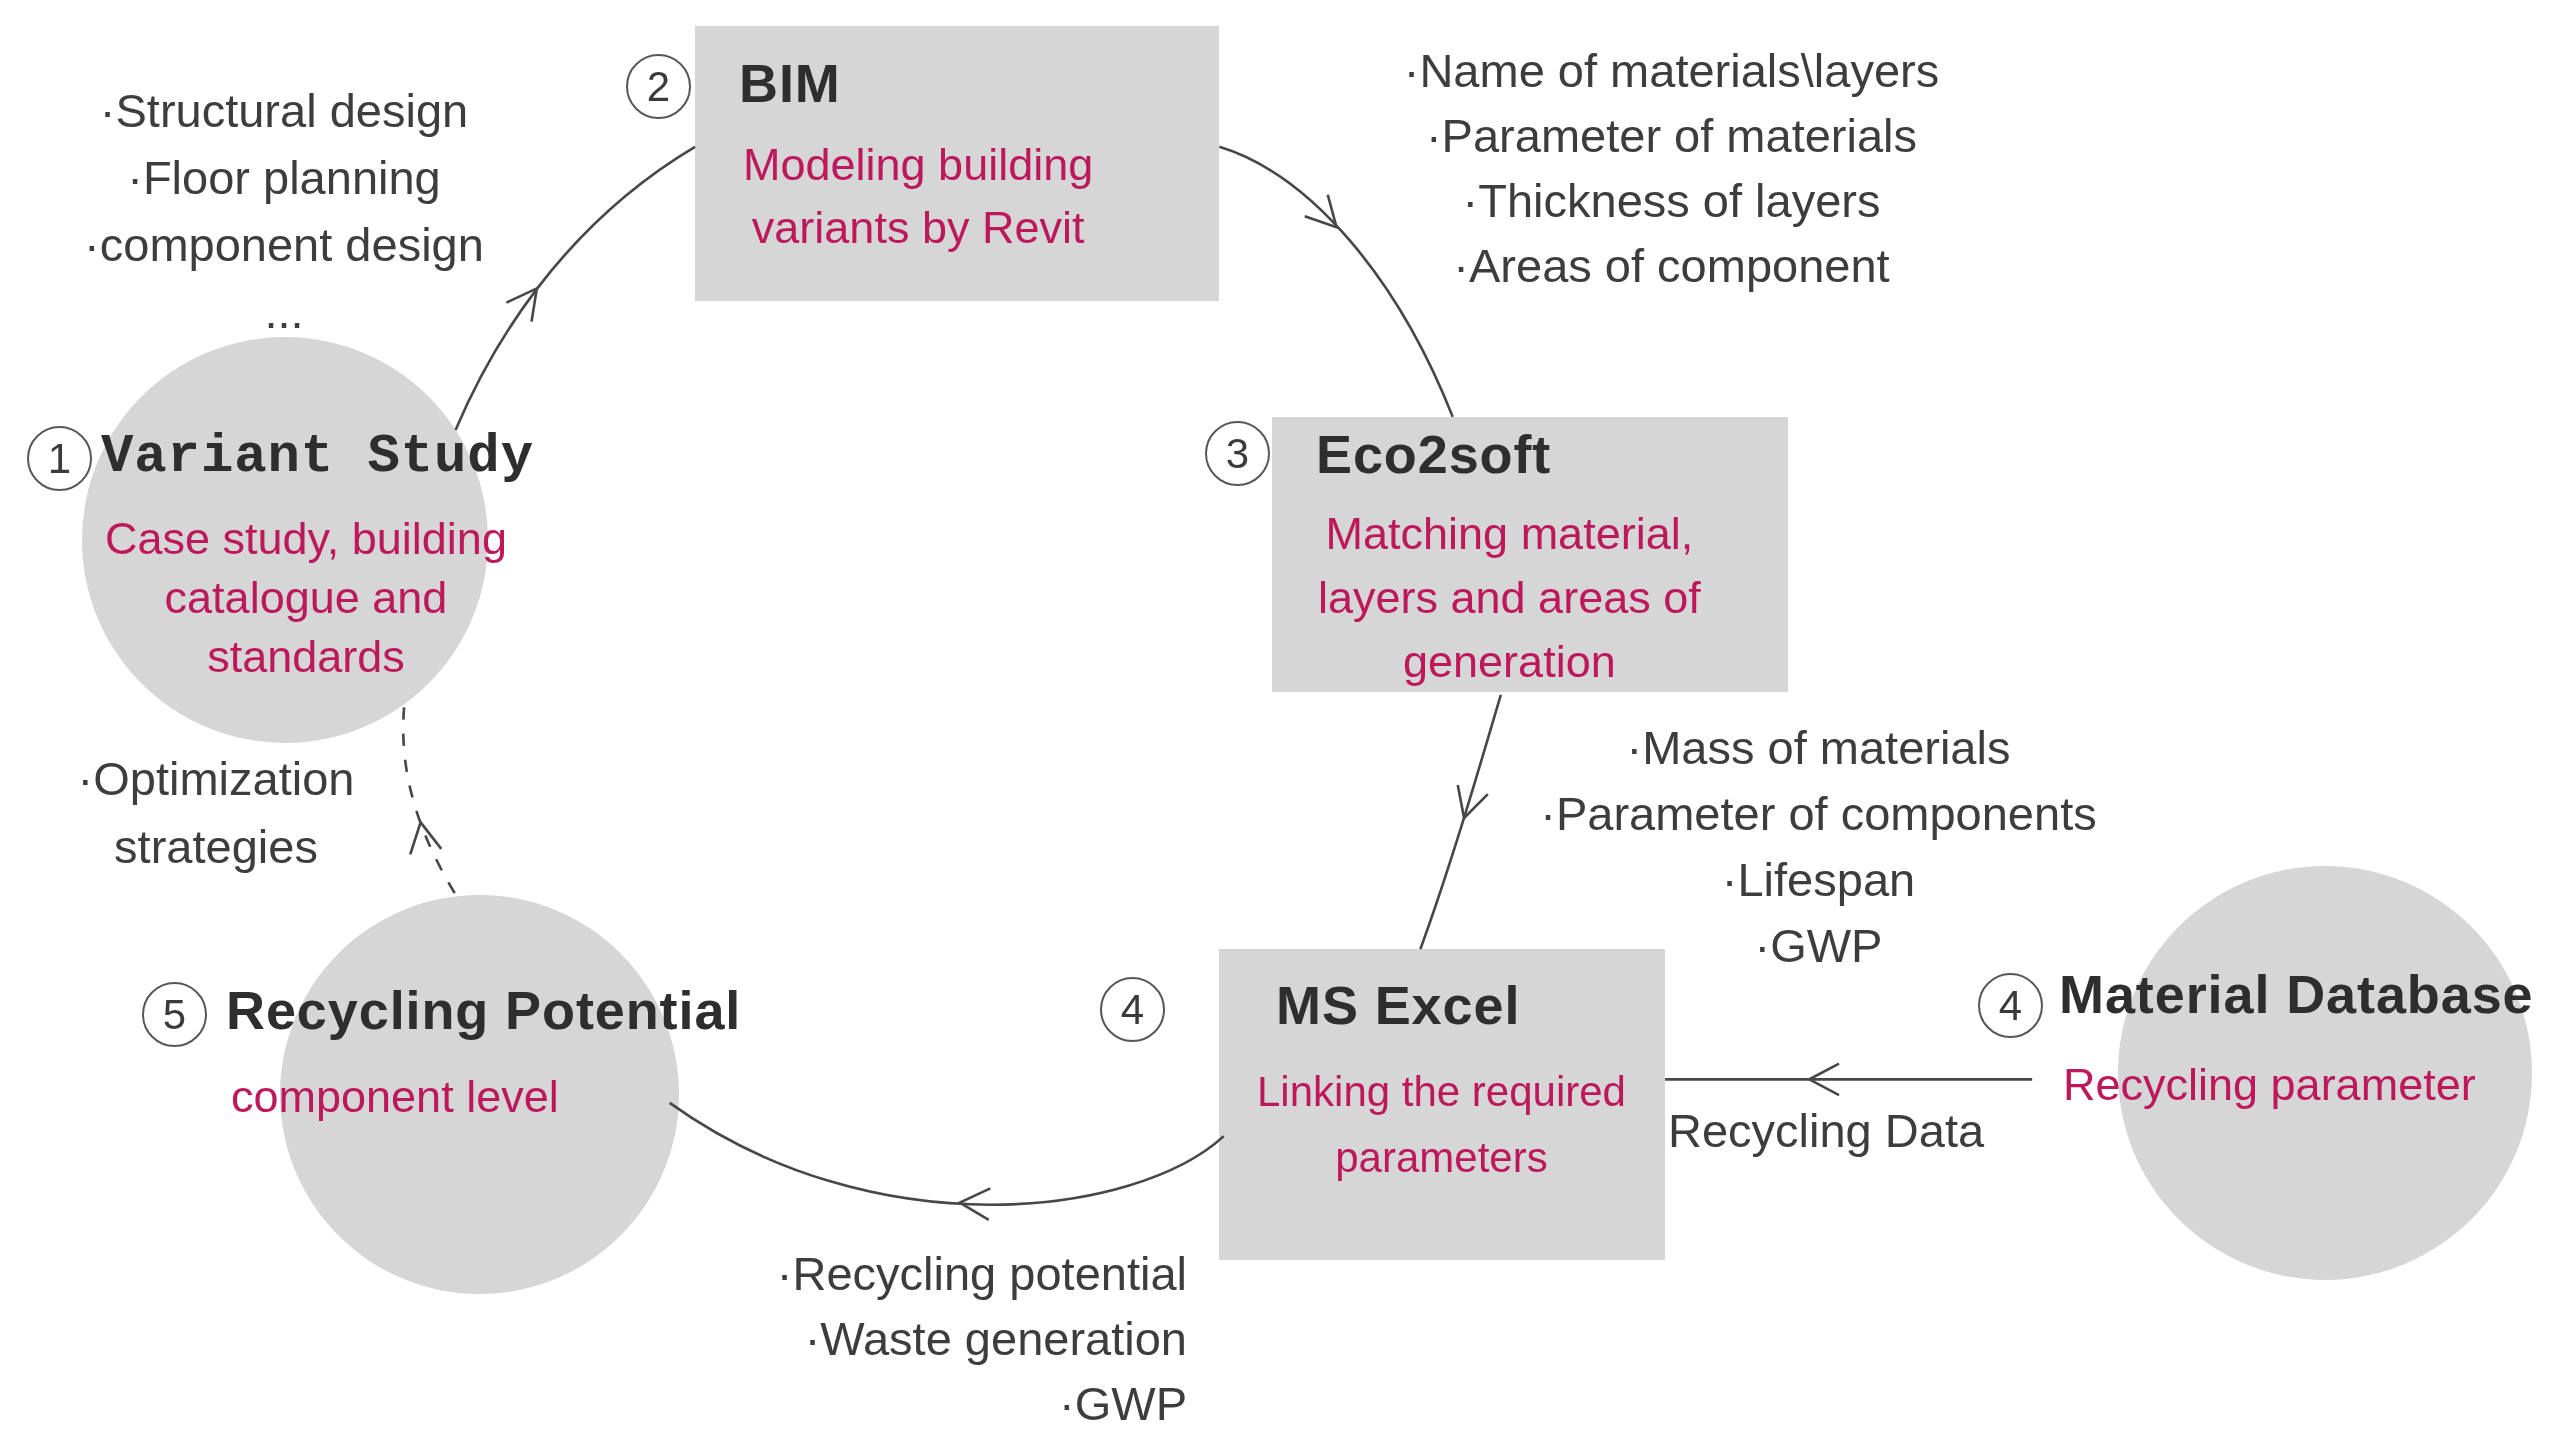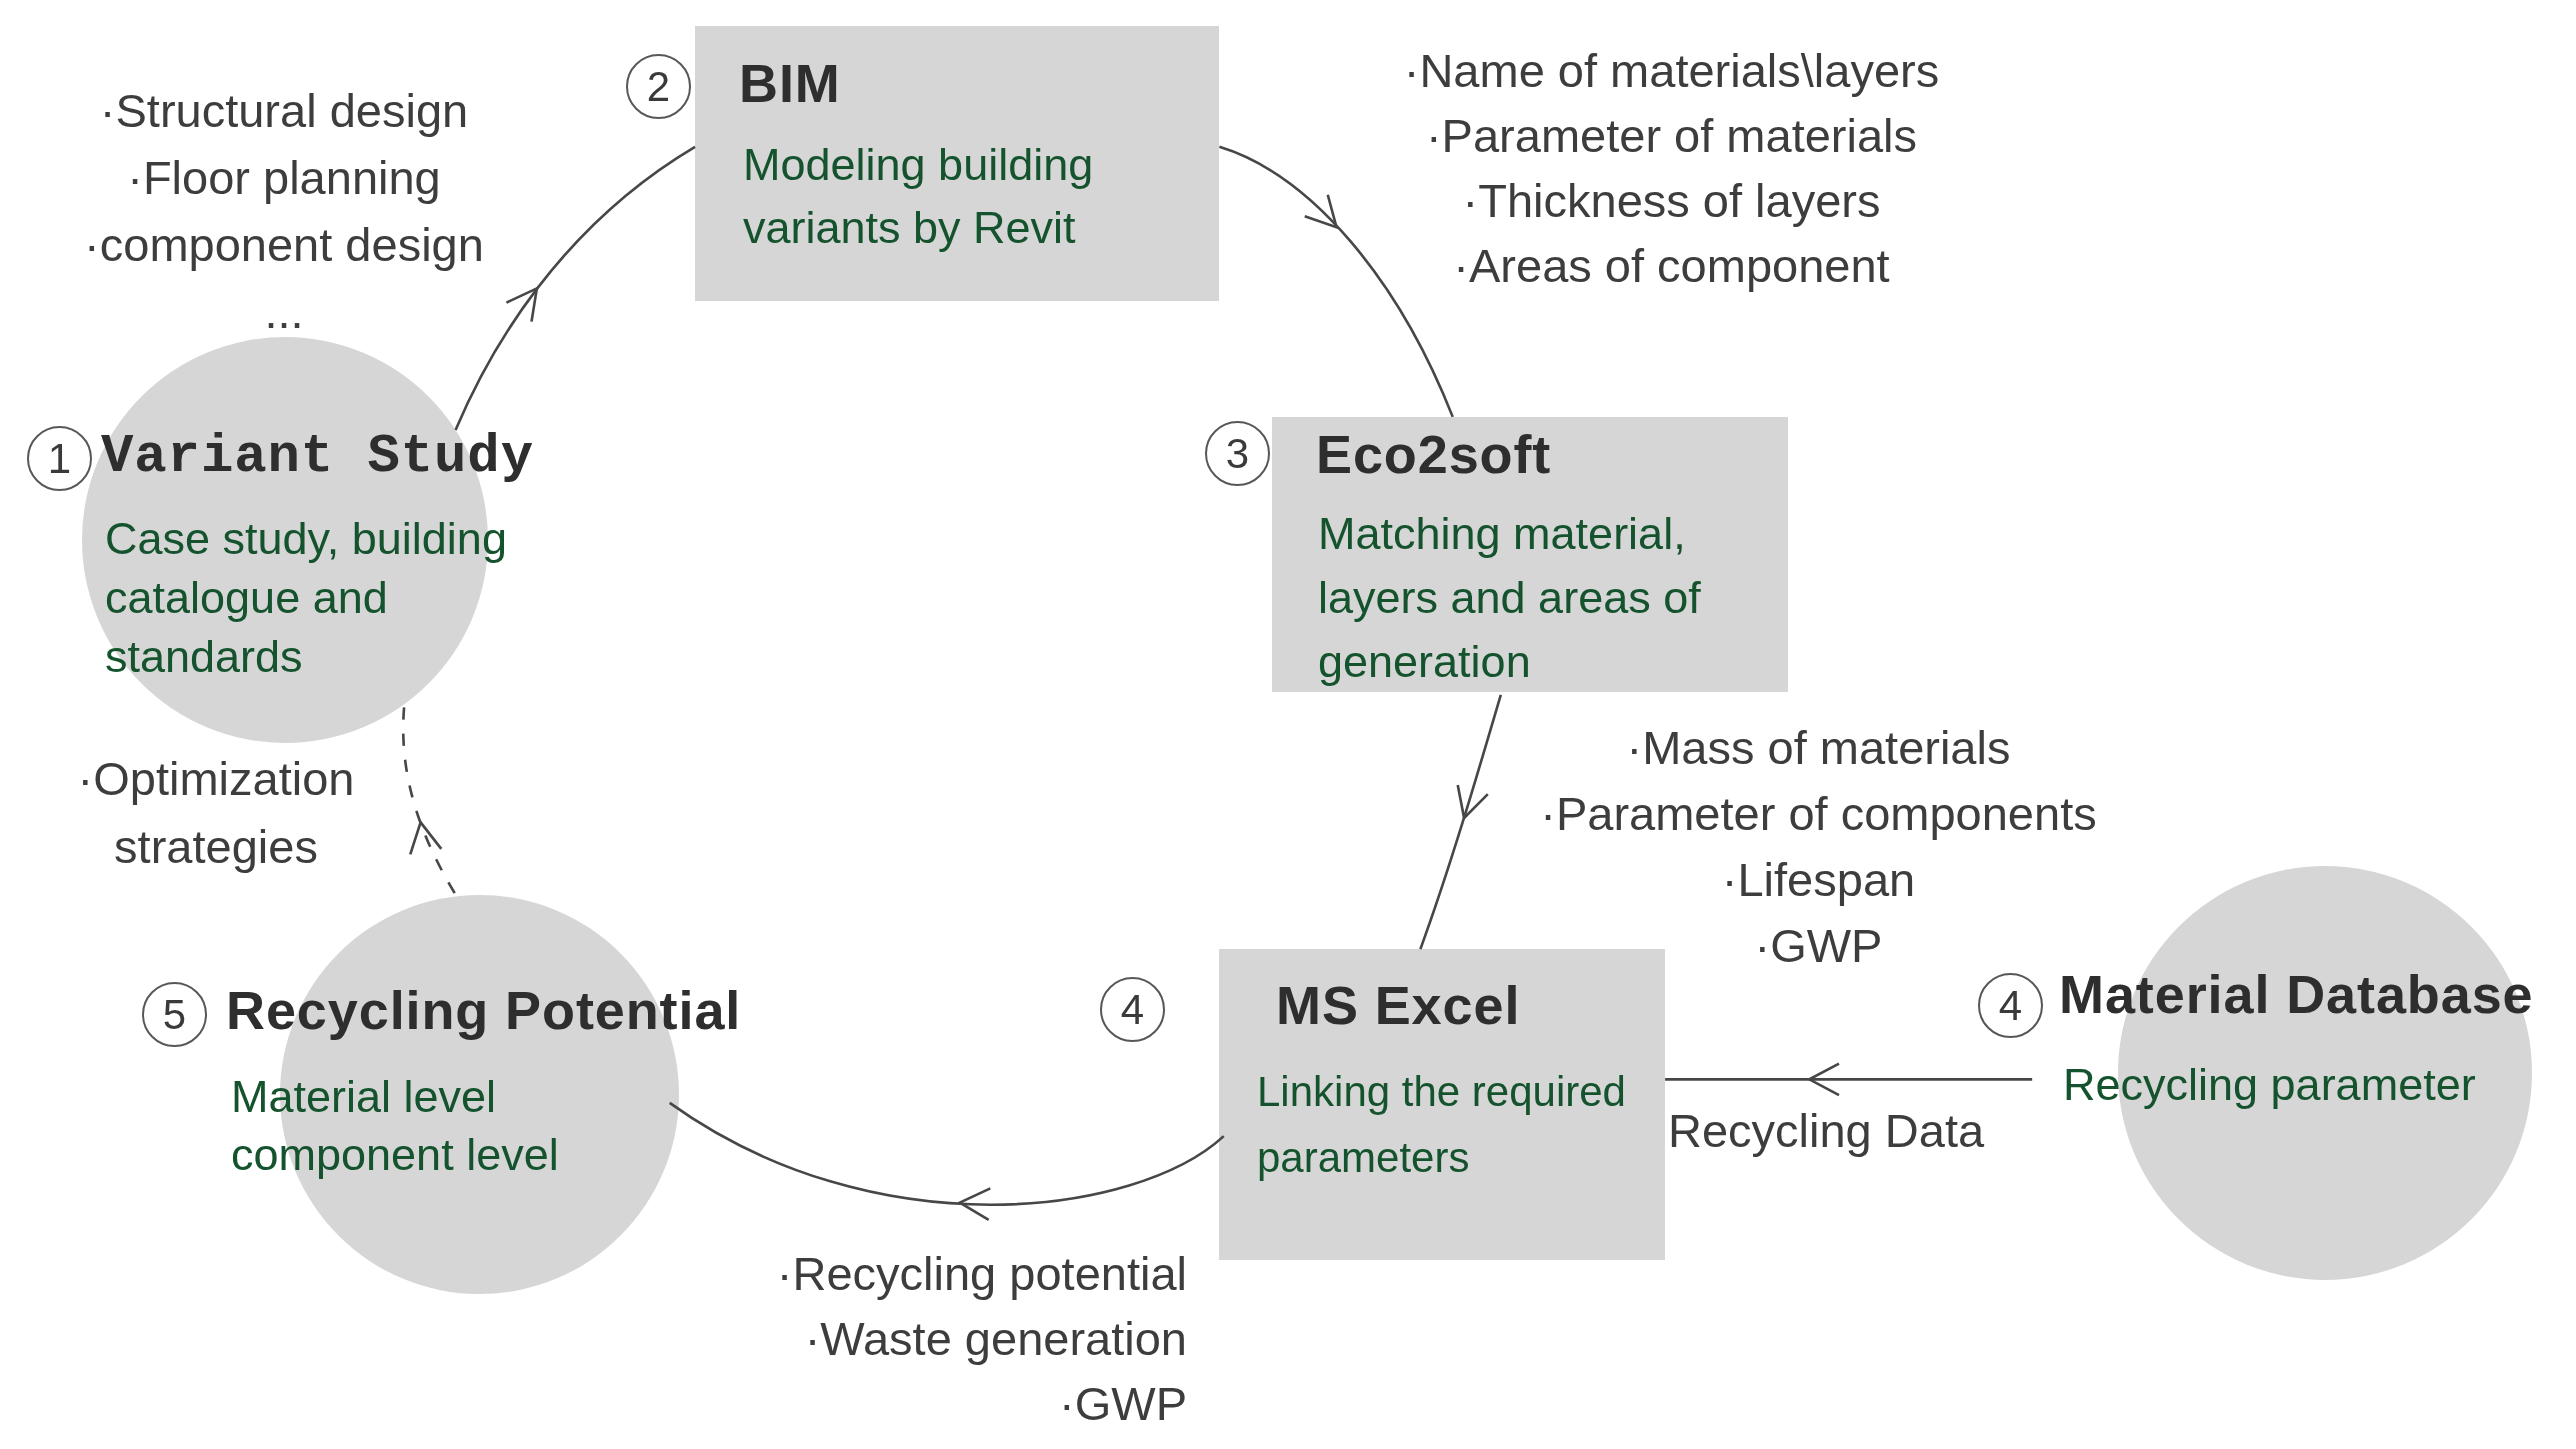--- a/index.html
+++ b/index.html
@@ -13,21 +13,21 @@
   .badge{
     position:absolute;width:65px;height:65px;box-sizing:border-box;
     border:2.6px solid #575757;border-radius:50%;
     font-size:42px;color:#3a3a3a;
     display:flex;align-items:center;justify-content:center;
   }
   .node-title{
     position:absolute;font-weight:bold;font-size:54px;color:#2e2e2e;
     white-space:nowrap;letter-spacing:0.9px;
   }
-  .node-body{position:absolute;font-size:45px;color:#14532d;white-space:nowrap;}
+  .node-body{position:absolute;font-size:45px;color:#be185d;white-space:nowrap;text-align:center;}
   .node-body.small{font-size:42px;}
   .anno{position:absolute;font-size:47px;color:#3d3d3d;text-align:center;white-space:nowrap;}
   .anno.left{text-align:left;}
   .line{display:block;}
 </style>
 </head>
 <body>
 
 <div class="canvas">
 
@@ -104,21 +104,20 @@
 
   <div class="badge" style="left:1978px;top:973px;">4</div>
   <div class="node-title" style="left:2059px;top:963px;">Material Database</div>
   <div class="node-body" style="left:2063px;top:1054px;line-height:61px;">
     <span class="line">Recycling parameter</span>
   </div>
 
   <div class="badge" style="left:142px;top:982px;">5</div>
   <div class="node-title" style="left:226px;top:979px;">Recycling Potential</div>
   <div class="node-body" style="left:231px;top:1068px;line-height:58px;">
-    <span class="line">Material level</span>
     <span class="line">component level</span>
   </div>
 
   <div class="anno" style="left:35px;top:49px;width:498px;line-height:67px;margin-top:28px;">
     <span class="line">·Structural design</span>
     <span class="line">·Floor planning</span>
     <span class="line">·component design</span>
     <span class="line">...</span>
   </div>
 

